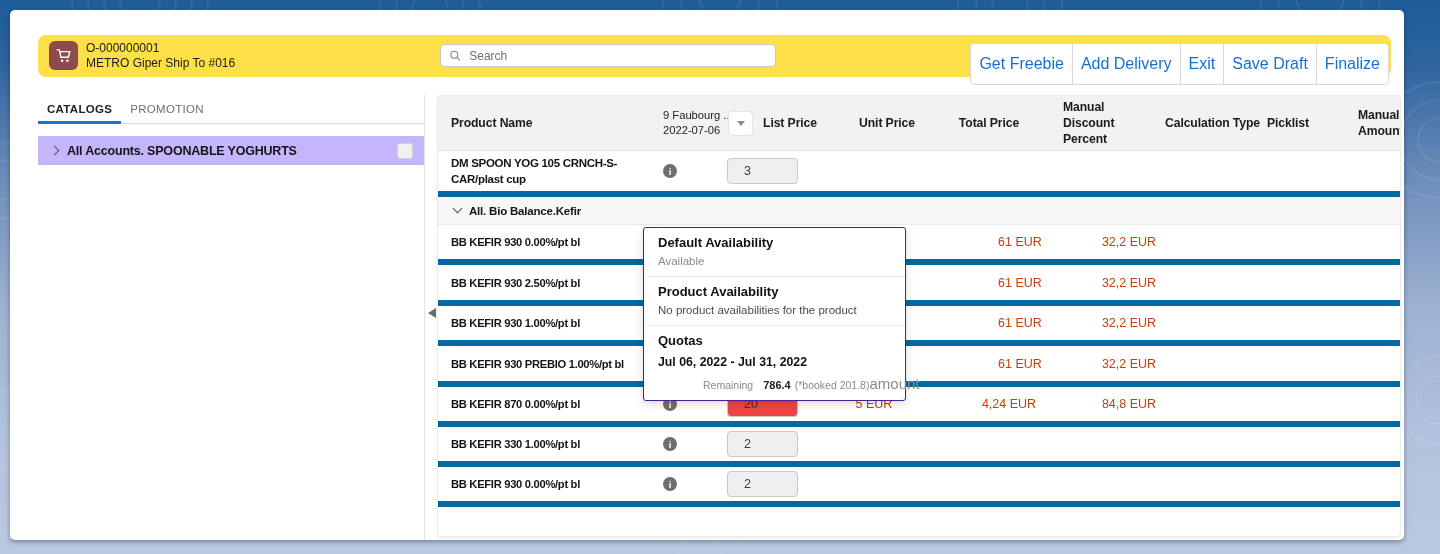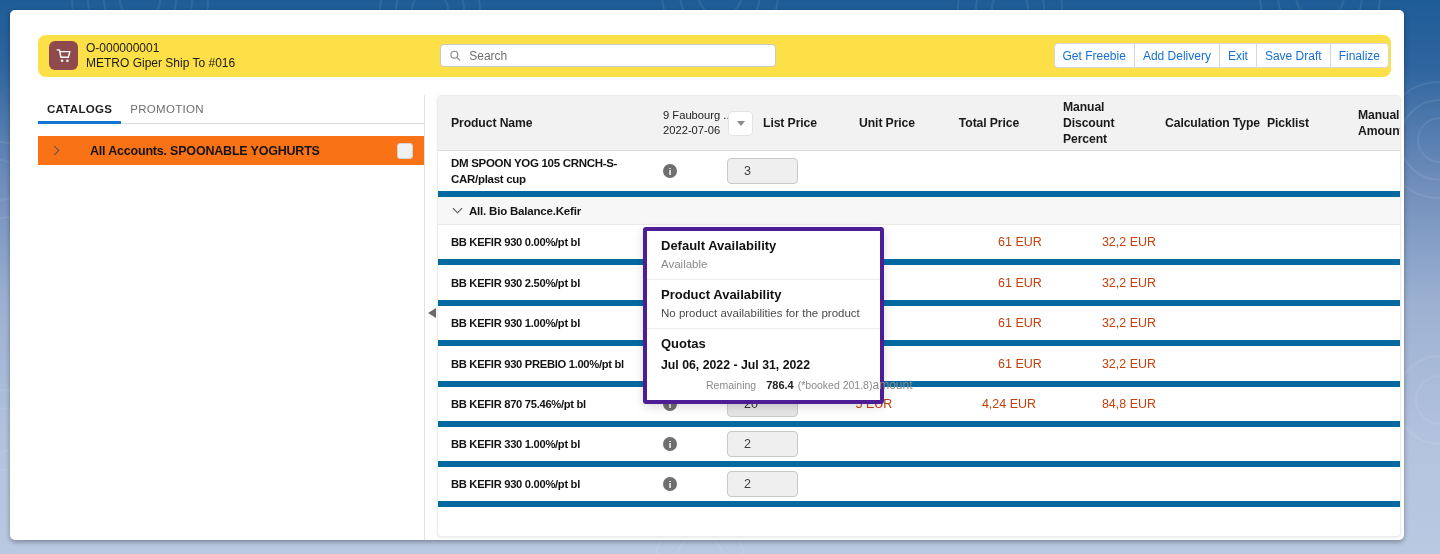--- a/index.html
+++ b/index.html
@@ -12,29 +12,29 @@
 .bg-swirls{position:absolute;left:0;top:0;width:1440px;height:554px;}
 .card{position:absolute;left:10px;top:10px;width:1394px;height:530px;background:#fff;border-radius:5px;box-shadow:0 2px 5px rgba(0,0,0,.35);}
 
 .topbar{position:absolute;left:28px;top:25px;width:1353px;height:42px;background:#fde047;border-radius:8px;}
 .cart-tile{position:absolute;left:11px;top:6px;width:29px;height:29px;background:#8e4a4c;border-radius:6px;display:flex;align-items:center;justify-content:center;}
 .order-lines{position:absolute;left:48px;top:6px;font-size:12px;line-height:15px;color:#1b1b1b;}
 .search{position:absolute;left:402px;top:9px;width:336px;height:23px;border:1px solid #c9c9c9;border-radius:4px;background:#fff;display:flex;align-items:center;padding:0 8px;}
 .search input{border:none;outline:none;font-size:12px;color:#444;margin-left:6px;width:100%;background:transparent;font-family:inherit;}
 .search input::placeholder{color:#6f6f6f;}
 .actions{position:absolute;right:2px;top:8px;display:flex;}
-.actions button{height:25px;background:#fff;border:1px solid #d8d8d8;color:#1670d2;font-size:12px;padding:0 8px;margin-left:-1px;font-family:inherit;cursor:pointer;}
+.actions button{height:42px;background:#fff;border:1px solid #d8d8d8;color:#1670d2;font-size:16px;padding:0 8px;margin-left:-1px;font-family:inherit;cursor:pointer;}
 .actions button:first-child{border-radius:4px 0 0 4px;margin-left:0;}
 .actions button:last-child{border-radius:0 4px 4px 0;}
 
 .tabs{position:absolute;left:28px;top:85px;width:386px;height:29px;border-bottom:1px solid #dcdcdc;display:flex;}
 .tab{padding:0 9px;font-size:11.5px;letter-spacing:.3px;display:flex;align-items:center;color:#6e6e6e;position:relative;cursor:pointer;}
 .tab.active{font-weight:bold;color:#1f1f1f;}
 .tab.active::after{content:"";position:absolute;left:0;right:0;bottom:-1px;height:3px;background:#1574d4;}
-.catalog-row{position:absolute;left:28px;top:126px;width:386px;height:29px;background:#f97316;display:flex;align-items:center;padding:0 11px 0 13px;gap:23px;}
+.catalog-row{position:absolute;left:28px;top:126px;width:386px;height:29px;background:#c4b5fd;display:flex;align-items:center;padding:0 11px 0 13px;}
 .catalog-label{font-size:12.5px;letter-spacing:-0.2px;font-weight:bold;color:#141414;margin-left:9px;}
 .checkbox{margin-left:auto;width:16px;height:16px;background:#f0f0f0;border:1px solid #d2d2d2;border-radius:3px;}
 .chev-right{width:7px;height:7px;border-right:1.6px solid #555;border-bottom:1.6px solid #555;transform:rotate(-45deg);display:inline-block;}
 .chev-down{width:7px;height:7px;border-right:1.6px solid #555;border-bottom:1.6px solid #555;transform:rotate(45deg);display:inline-block;margin-top:-4px;}
 .vline{position:absolute;left:414px;top:85px;width:1px;height:445px;background:#e3e3e3;}
 .collapse{position:absolute;left:418px;top:298px;width:0;height:0;border-top:5px solid transparent;border-bottom:5px solid transparent;border-right:8px solid #6b6b6b;cursor:pointer;}
 
 .table{position:absolute;left:427px;top:85px;width:964px;height:442px;background:#fff;border:1px solid #ececec;border-radius:4px;box-shadow:0 1px 2px rgba(0,0,0,.08);overflow:hidden;}
 .grid{display:grid;grid-template-columns:196px 24px 87px 90px 104px 100px 112px 103px 102px 1fr;align-items:center;}
 .thead{height:55px;background:#f3f2f2;border-bottom:1px solid #ddd;}
@@ -49,39 +49,39 @@
 .th-discount .inner{width:92px;}
 .th-calc{padding-left:14px;white-space:nowrap;}
 .th-pick{padding-left:13px;}
 .th-manual{padding-left:2px;width:62px;}
 .trow{border-bottom:6px solid #0369a1;gap:28px;}
 .name{padding-left:13px;padding-right:0;font-weight:bold;font-size:11.2px;letter-spacing:-0.3px;line-height:16px;color:#141414;white-space:nowrap;overflow:hidden;}
 .name.wrap{white-space:normal;font-size:11.5px;}
 .info-cell{display:flex;padding-left:1px;}
 .info-icon{width:14px;height:14px;border-radius:50%;background:#6f6f6f;color:#fff;font-size:9.5px;font-weight:bold;display:flex;align-items:center;justify-content:center;cursor:pointer;flex:none;}
 .qty{padding-left:13px;}
-.qty input{width:71px;height:26px;border:1px solid #c9c9c9;border-radius:4px;font-size:12.5px;color:#333;padding-left:16px;font-family:inherit;background:#e5e5e5;outline:none;}
+.qty input{width:71px;height:26px;border:1px solid #c9c9c9;border-radius:4px;font-size:12.5px;color:#333;padding-left:16px;font-family:inherit;background:#ef4444;outline:none;}
 .qty input.disabled{background:#f0efef;color:#3e3e3e;}
 .cell{font-size:12.5px;color:#c2410c;text-align:center;}
 .cell.u{padding-left:20px;}
 .cell.part{text-align:left;padding-left:51px;}
 .group-row{display:flex;align-items:center;background:#f7f7f7;border-bottom:1px solid #eaeaea;padding-left:16px;font-weight:bold;font-size:11.5px;letter-spacing:-0.2px;color:#141414;}
 .group-row .glabel{margin-left:8px;}
 
-.tooltip{position:absolute;left:633px;top:217px;width:241px;background:#fff;border:4px solid #4c1d95;border-radius:3px;box-shadow:0 3px 10px rgba(0,0,0,.15);z-index:5;}
+.tooltip{position:absolute;left:633px;top:217px;width:263px;background:#fff;border:1px solid #4c1d95;border-radius:3px;box-shadow:0 3px 10px rgba(0,0,0,.15);z-index:5;}
 .tt-sec{padding:6px 14px 8px;border-bottom:1px solid #eee;}
 .tt-sec:last-child{border-bottom:none;}
 .tt-title{font-size:13px;font-weight:bold;color:#111;line-height:17px;}
 .tt-body{font-size:11.5px;margin-top:4px;line-height:13px;}
 .tt-body.gray{color:#8a8a8a;}
 .tt-body.dark{color:#4a4a4a;}
 .tt-period{font-size:12.3px;font-weight:bold;color:#111;margin-top:6px;line-height:14px;}
 .tt-qrow{display:flex;font-size:10.5px;margin-top:6px;align-items:baseline;color:#8a8a8a;white-space:nowrap;padding-left:45px;}
 .tt-qval{font-weight:bold;color:#222;margin:0 4px 0 10px;font-size:11px;}
-.tt-unit{margin-left:auto;font-size:12px;}
+.tt-unit{margin-left:auto;font-size:15px;}
 </style>
 </head>
 <body>
 
 <svg class="bg-swirls" viewBox="0 0 1440 554" xmlns="http://www.w3.org/2000/svg">
   <g fill="none" stroke="#ffffff" stroke-opacity="0.08" stroke-width="2">
     <circle cx="140" cy="0" r="20"></circle>
       <circle cx="140" cy="0" r="36"></circle>
       <circle cx="140" cy="0" r="52"></circle>
       <circle cx="140" cy="0" r="68"></circle>
@@ -255,21 +255,21 @@
       <div></div>
       <div class="cell part">61 EUR</div>
       <div class="cell">32,2 EUR</div>
       <div></div>
         <div></div>
         <div></div>
         <div></div>
     </div>
 
     <div class="grid trow" style="height:40px">
-      <div class="name">BB KEFIR 870 75.46%/pt bl</div>
+      <div class="name">BB KEFIR 870 0.00%/pt bl</div>
       <div class="info-cell">
           <span class="info-icon">i</span>
         </div>
       <div class="qty"><input value="20" style=""></div>
       <div class="cell">5 EUR</div>
       <div class="cell u">4,24 EUR</div>
       <div class="cell">84,8 EUR</div>
       <div></div>
         <div></div>
         <div></div>

